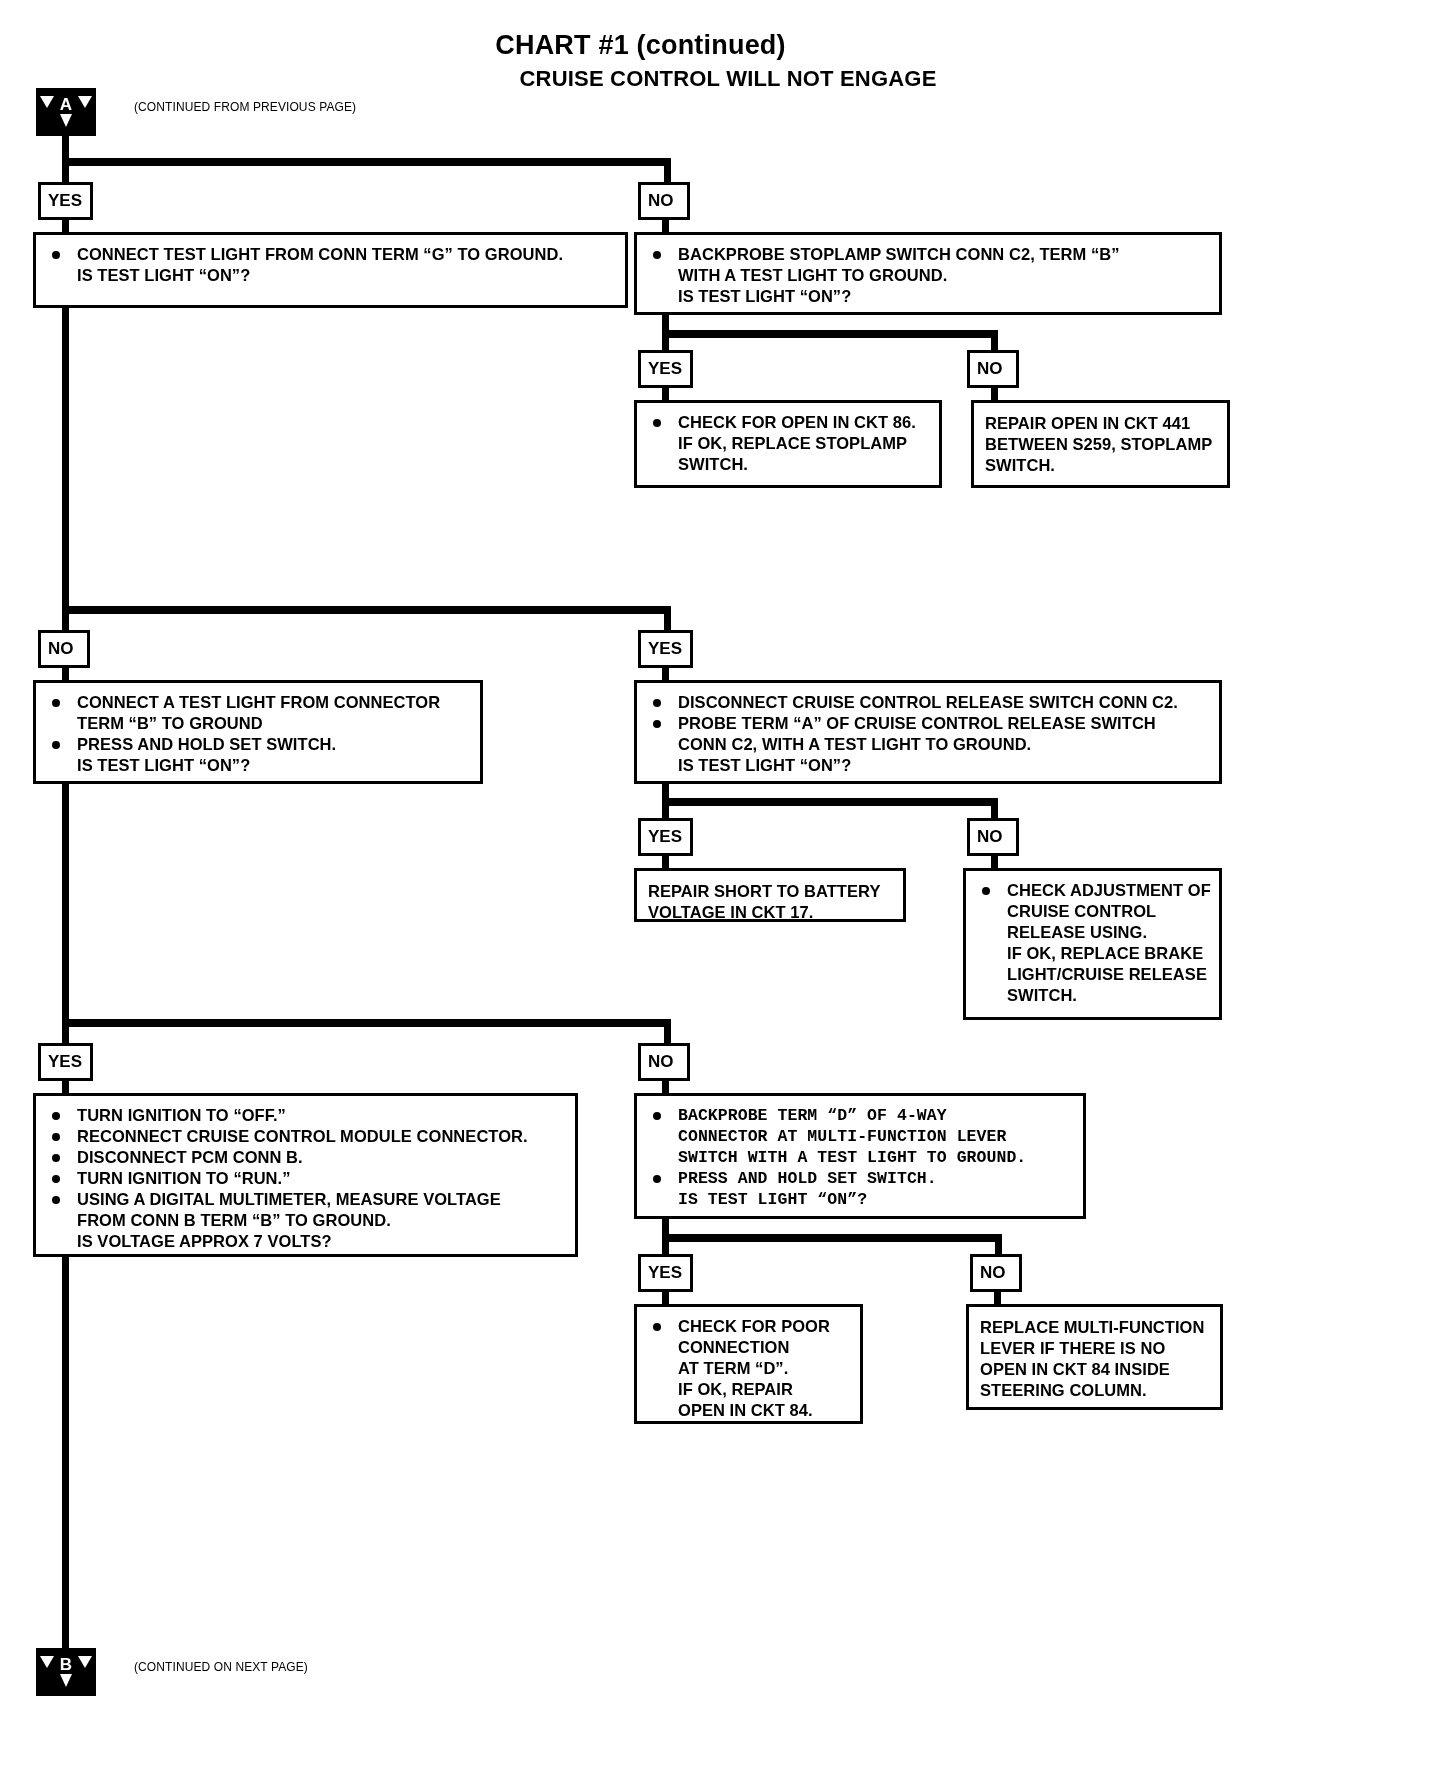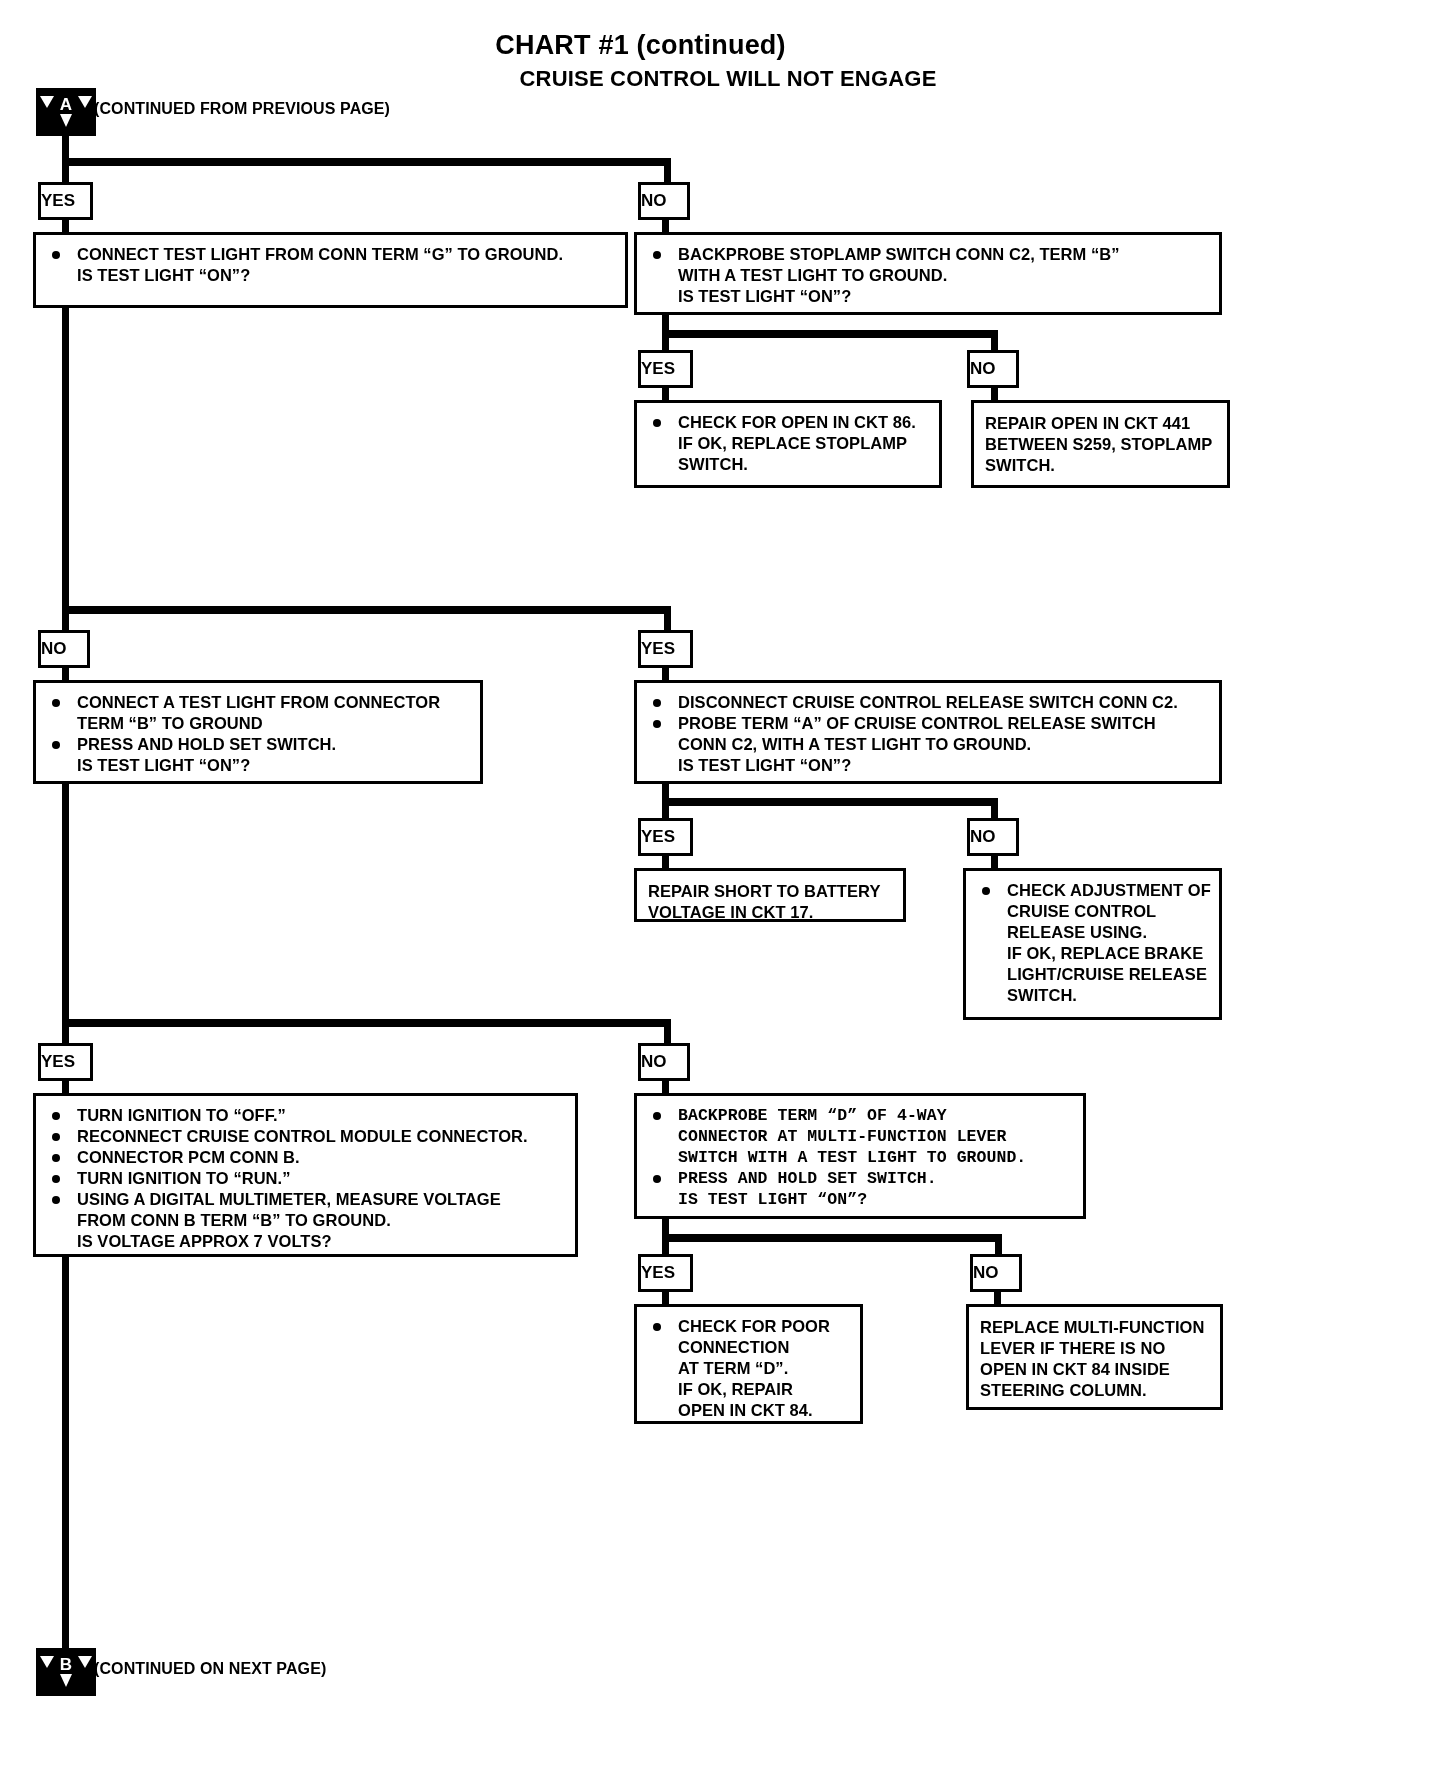--- a/index.html
+++ b/index.html
@@ -39,29 +39,30 @@
     border-top:12px solid #fff;
   }
   .tri .wing-l{left:-26px;}
   .tri .wing-r{left:12px;}
   .tri .bottom-notch{
     position:absolute;left:-6px;top:-22px;width:0;height:0;
     border-left:6px solid transparent;border-right:6px solid transparent;
     border-top:13px solid #fff;
   }
   .marker-label{
-    position:absolute;font-weight:bold;font-size:16px;white-space:nowrap;
+    position:absolute;font-weight:normal;font-size:12px;white-space:nowrap;
     letter-spacing:.1px;
+    margin-left:40px;
   }
   
   .tag{
     position:absolute;border:3px solid #000;background:#fff;
     font-weight:bold;font-size:17px;
     display:flex;align-items:center;
-    box-sizing:border-box;
+    padding-left:7px;box-sizing:border-box;
     height:38px;z-index:5;
   }
   
   .box{
     position:absolute;border:3px solid #000;background:#fff;
     box-sizing:border-box;z-index:4;
     padding:9px 8px 8px 10px;
   }
   .box ul{margin:0;padding:0;list-style:none;}
   .box li{
@@ -211,21 +212,21 @@
 <div class="tag" style="left:38px;top:1043px;width:55px;">YES</div>
 <div class="tag" style="left:638px;top:1043px;width:52px;">NO</div>
 
 <div class="ln" style="left:62px;top:1079px;width:7px;height:18px;"></div>
 <div class="ln" style="left:662px;top:1079px;width:7px;height:18px;"></div>
 
 <div class="box" style="left:33px;top:1093px;width:545px;height:164px;">
   <ul>
     <li class="bulleted"><span>TURN IGNITION TO “OFF.”</span></li>
     <li class="bulleted"><span>RECONNECT CRUISE CONTROL MODULE CONNECTOR.</span></li>
-    <li class="bulleted"><span>CONNECTOR PCM CONN B.</span></li>
+    <li class="bulleted"><span>DISCONNECT PCM CONN B.</span></li>
     <li class="bulleted"><span>TURN IGNITION TO “RUN.”</span></li>
     <li class="bulleted"><span>USING A DIGITAL MULTIMETER, MEASURE VOLTAGE</span></li>
     <li><span>FROM CONN B TERM “B” TO GROUND.</span></li>
     <li><span>IS VOLTAGE APPROX 7 VOLTS?</span></li>
   </ul>
 </div>
 
 <div class="box" style="left:634px;top:1093px;width:452px;height:126px;font-family:Liberation Mono, monospace;">
   <ul>
     <li class="bulleted"><span>BACKPROBE TERM “D” OF 4-WAY</span></li>

